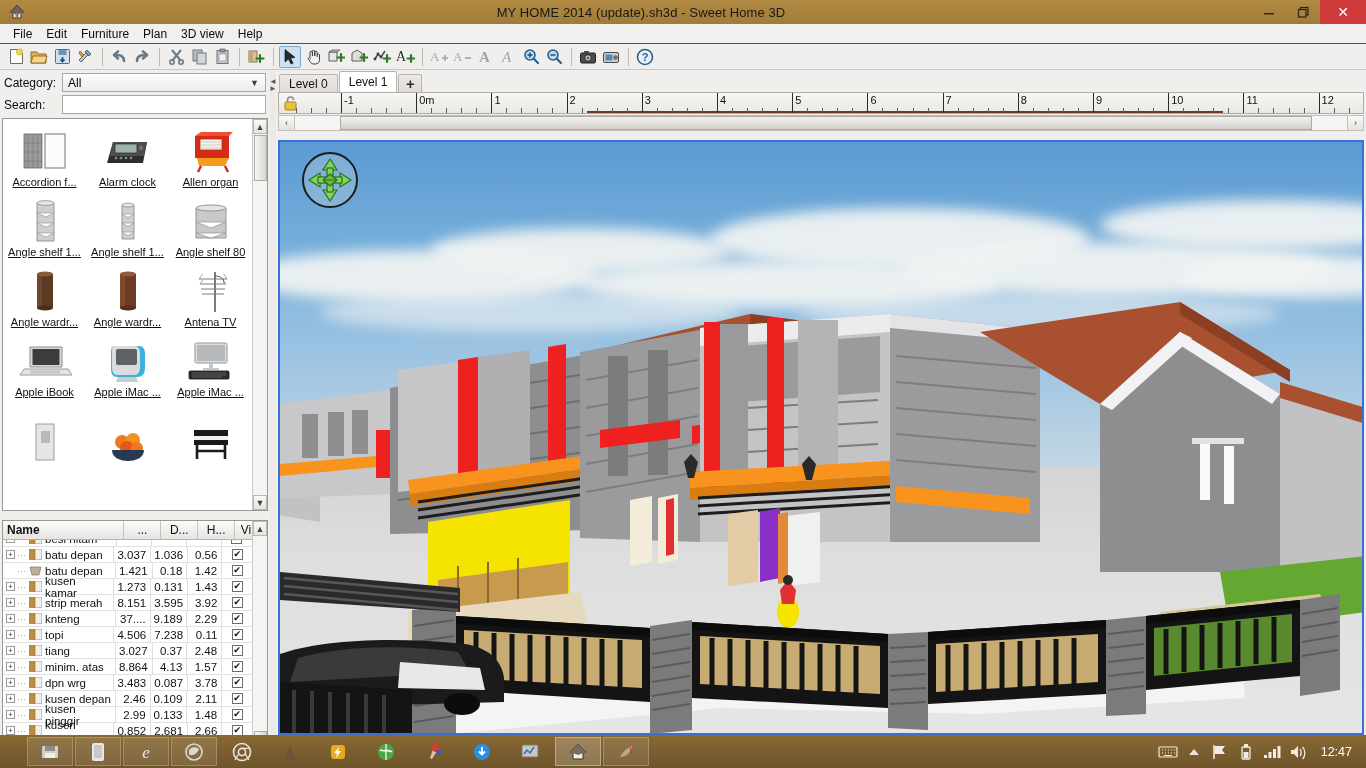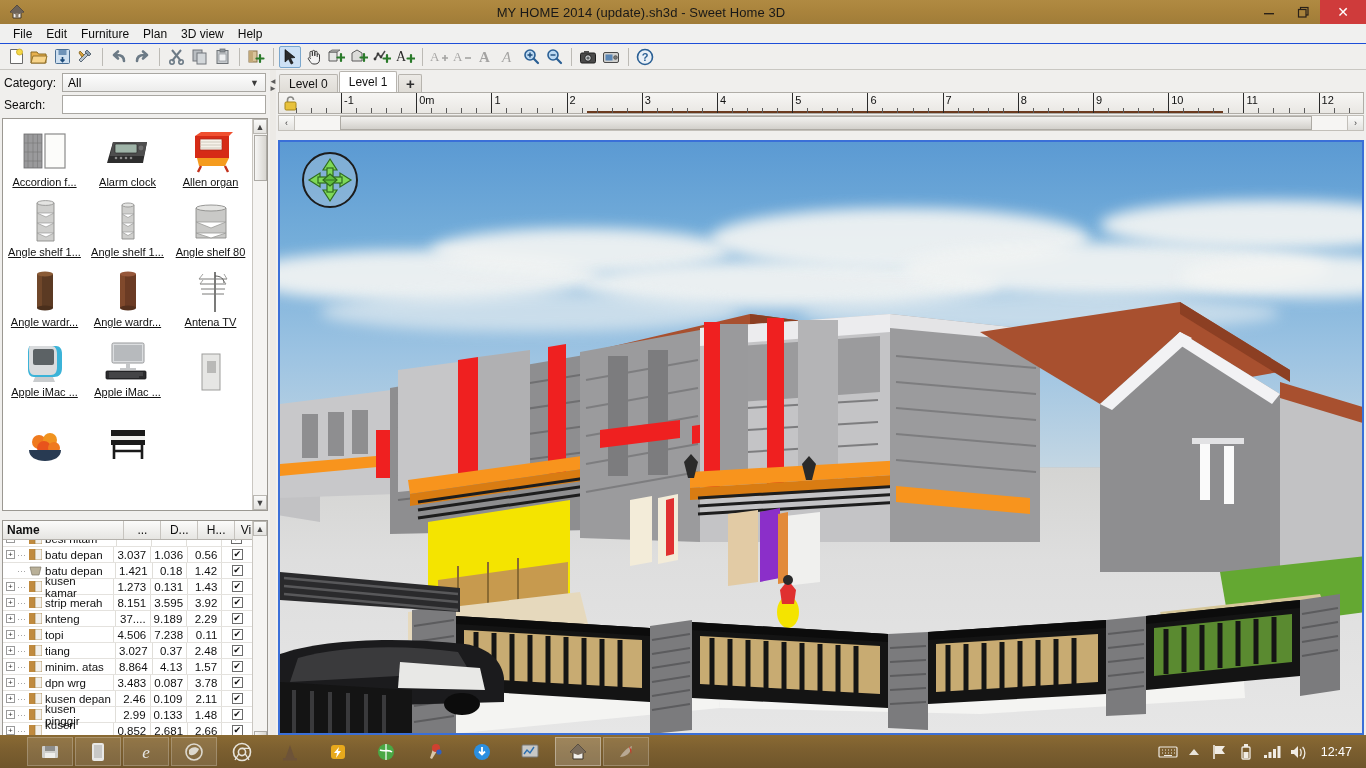--- a/index.html
+++ b/index.html
@@ -595,20 +595,31 @@
           <svg width="48" height="44" viewBox="0 0 48 44">
             <path d="M28 2v40" stroke="#5a5a58" stroke-width="1.6"></path>
             <path d="M12 9h28M13 14h26M14 19h24M15 24h22" stroke="#7a7a78" stroke-width="1"></path>
             <path d="M12 9l4-5M40 9l-3-5M13 14l3-4M39 14l-3-4" stroke="#8a8a88" stroke-width=".8"></path>
             <path d="M28 6c6 0 9 3 9 7" stroke="#5a5a58" stroke-width="1" fill="none"></path>
           </svg>
         </div>
         <div class="cat-label">Antena TV</div>
       </div>
 
+      <div class="cat-cell">
+        <div class="cat-thumb">
+          <svg width="54" height="38" viewBox="0 0 54 38">
+            <path d="M12 4h32v20H12z" fill="#d7d8da" stroke="#8d8e90" stroke-width="1"></path>
+            <rect x="14.5" y="6" width="27" height="16" fill="#3c3c3e"></rect>
+            <path d="M6 26h44l4 6H2z" fill="#e3e4e6" stroke="#9a9b9d" stroke-width="1"></path>
+            <rect x="12" y="27.5" width="30" height="3" fill="#c5c6c8"></rect>
+          </svg>
+        </div>
+        <div class="cat-label">Apple iBook</div>
+      </div>
 
       <div class="cat-cell">
         <div class="cat-thumb">
           <svg width="46" height="44" viewBox="0 0 46 44">
             <path d="M8 6h26c4 0 6 3 6 8v14c0 6-3 9-8 9H12c-4 0-6-3-6-8V13c0-4 1-7 2-7z" fill="#3bb3d8"></path>
             <path d="M8 6h22c3 0 5 3 5 8v13c0 5-2 8-6 8H12c-3 0-5-3-5-8V13c0-4 0-7 1-7z" fill="#d9dbdd"></path>
             <rect x="11" y="9" width="21" height="16" rx="2" fill="#5c6265"></rect>
             <path d="M13 37h18l2 5H11z" fill="#c9ccce"></path>
           </svg>
         </div>

